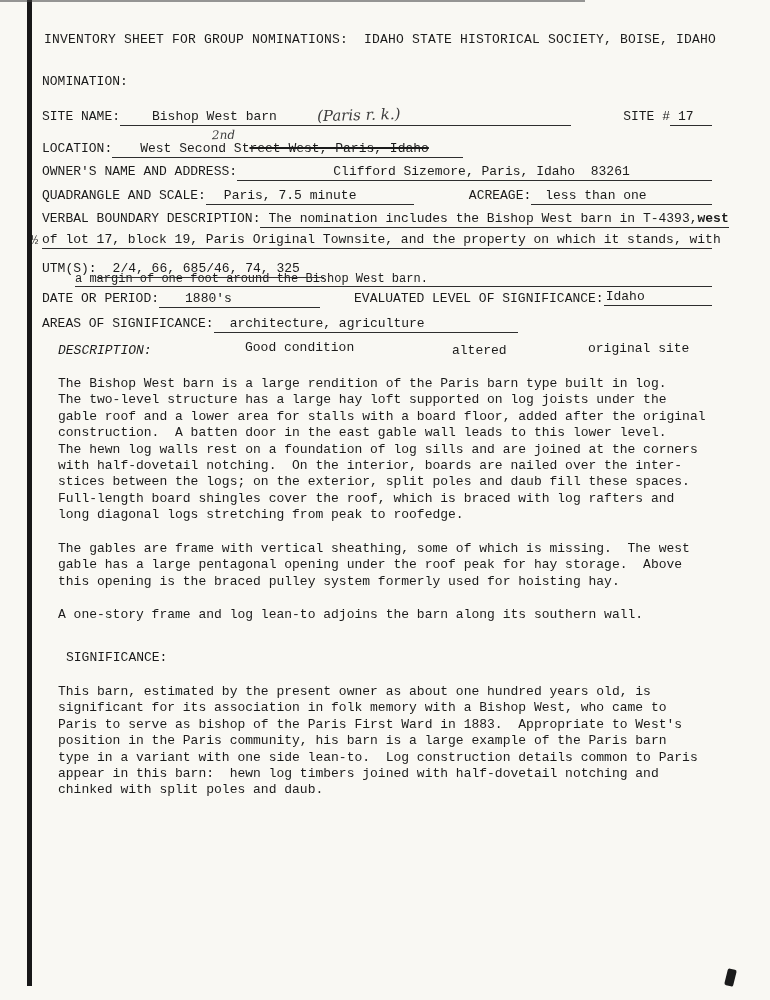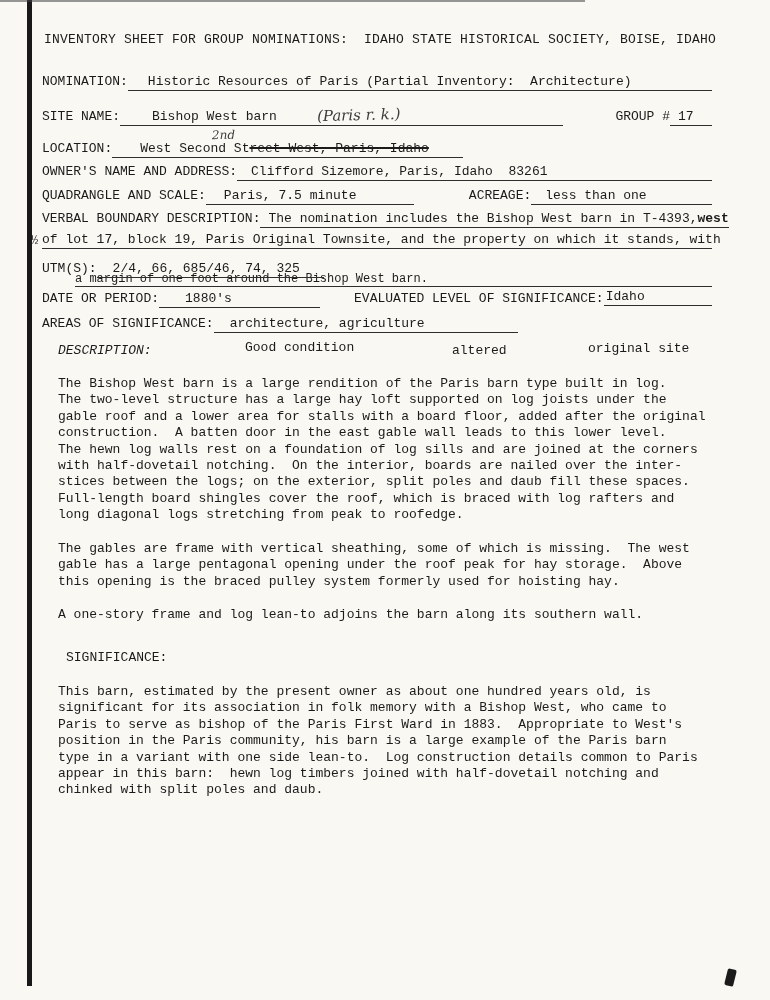--- a/index.html
+++ b/index.html
@@ -50,36 +50,35 @@
 <div class="page">
 
   <div class="scan-left-line"></div>
   <div class="scan-top-line"></div>
   <div class="scan-blob"></div>
 
   <div class="hdr">INVENTORY SHEET FOR GROUP NOMINATIONS:  IDAHO STATE HISTORICAL SOCIETY, BOISE, IDAHO</div>
 
   <div class="row" style="top:74px;">
     <span class="lbl">NOMINATION:</span>
-    <span class="fill" style="padding-left:20px;">Historic Resources of Paris (Partial Inventory:  Architecture)</span>
   </div>
 
   <div class="row" style="top:107px;">
     <span class="lbl">SITE NAME:</span>
     <span class="fill" style="padding-left:32px; margin-right:52px;"><span>Bishop West barn</span><span class="hand" style="margin-left:40px;">(Paris r. k.)</span></span>
-    <span class="lbl">GROUP #</span>
+    <span class="lbl">SITE #</span>
     <span class="u" style="min-width:34px; padding-left:8px;">17</span>
   </div>
 
   <div class="row" style="top:141px;">
     <span class="lbl">LOCATION:</span>
     <span class="u" style="position:relative; padding-left:28px; padding-right:34px;"><span class="hand hand-small" style="left:100px; top:-14px;">2nd</span><span>West Second St</span><span class="struck">reet West, Paris, Idaho</span></span>
   </div>
 
-  <div class="row" style="top:164px;">
+  <div class="row" style="top:164px;text-align:center;">
     <span class="lbl">OWNER'S NAME AND ADDRESS:</span>
     <span class="fill" style="padding-left:14px;">Clifford Sizemore, Paris, Idaho  83261</span>
   </div>
 
   <div class="row" style="top:188px;">
     <span class="lbl">QUADRANGLE AND SCALE:</span>
     <span class="u" style="width:190px; padding-left:18px;">Paris, 7.5 minute</span>
     <span style="width:55px;"></span>
     <span class="lbl">ACREAGE:</span>
     <span class="fill" style="padding-left:14px;">less than one</span>

